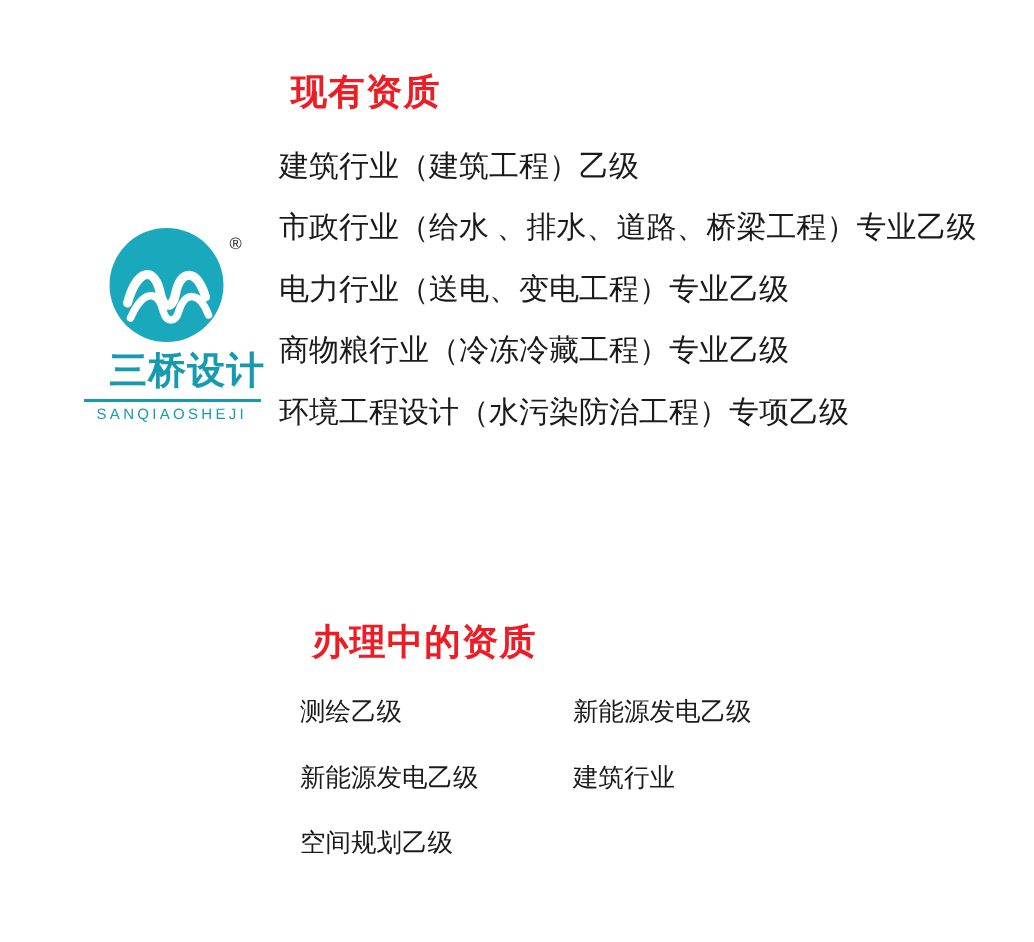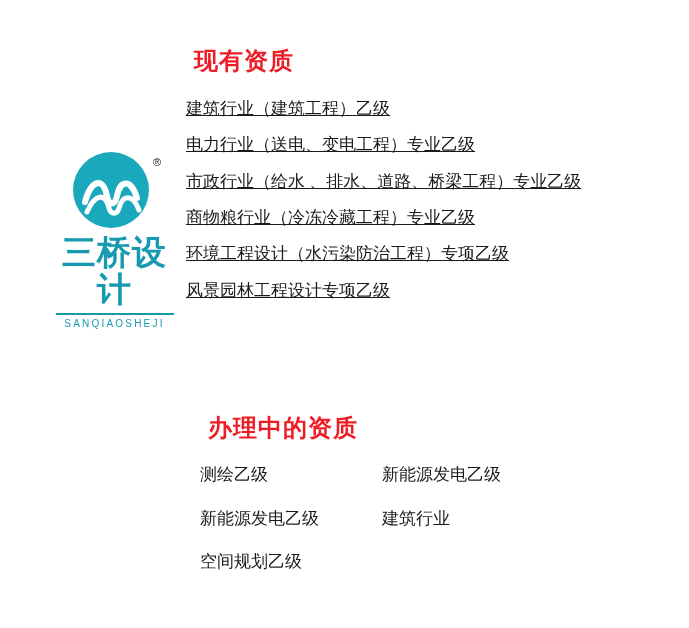--- a/index.html
+++ b/index.html
@@ -33,24 +33,25 @@
     width: 108px;
     height: 80px;
     margin: 0 auto 4px auto;
   }
   .logo-mark svg {
     display: block;
   }
   .logo-cn {
     font-family: "Liberation Sans", sans-serif;
     font-weight: bold;
-    font-size: 34px;
+    font-size: 25px;
     letter-spacing: 1px;
     color: #169ab0;
     line-height: 1.1;
+    text-align: right;
   }
   .logo-rule {
     width: 118px;
     height: 2px;
     background: #169ab0;
     margin: 4px auto 3px auto;
   }
   .logo-en {
     font-family: Liberation Sans, sans-serif;
     font-size: 10px;
@@ -73,26 +74,25 @@
     font-size: 24px;
     letter-spacing: 1px;
     margin: 0 0 14px 8px;
   }
   .qual-list {
     margin: 0;
     padding: 0;
     list-style: none;
   }
   .qual-item {
-    font-size: 17px;
+    font-size: 20px;
     color: #1a1a1a;
     line-height: 1.55;
     padding: 5px 0;
     white-space: nowrap;
-    text-decoration: underline;
   }
 
   
   .section-two {
     position: absolute;
     left: 200px;
     top: 412px;
     width: 500px;
   }
   .pending-grid {
@@ -128,25 +128,24 @@
     </div>
     <div class="logo-cn">三桥设计</div>
     <div class="logo-rule"></div>
     <div class="logo-en">SANQIAOSHEJI</div>
   </div>
 
   <div class="content">
     <h2 class="section-title">现有资质</h2>
     <ul class="qual-list">
       <li class="qual-item">建筑行业（建筑工程）乙级</li>
+      <li class="qual-item">市政行业（给水 、排水、道路、桥梁工程）专业乙级</li>
       <li class="qual-item">电力行业（送电、变电工程）专业乙级</li>
-      <li class="qual-item">市政行业（给水 、排水、道路、桥梁工程）专业乙级</li>
       <li class="qual-item">商物粮行业（冷冻冷藏工程）专业乙级</li>
       <li class="qual-item">环境工程设计（水污染防治工程）专项乙级</li>
-      <li class="qual-item">风景园林工程设计专项乙级</li>
     </ul>
   </div>
 
   <div class="section-two">
     <h2 class="section-title">办理中的资质</h2>
     <div class="pending-grid">
       <div class="pending-item">测绘乙级</div>
       <div class="pending-item">新能源发电乙级</div>
       <div class="pending-item">新能源发电乙级</div>
       <div class="pending-item">建筑行业</div>

